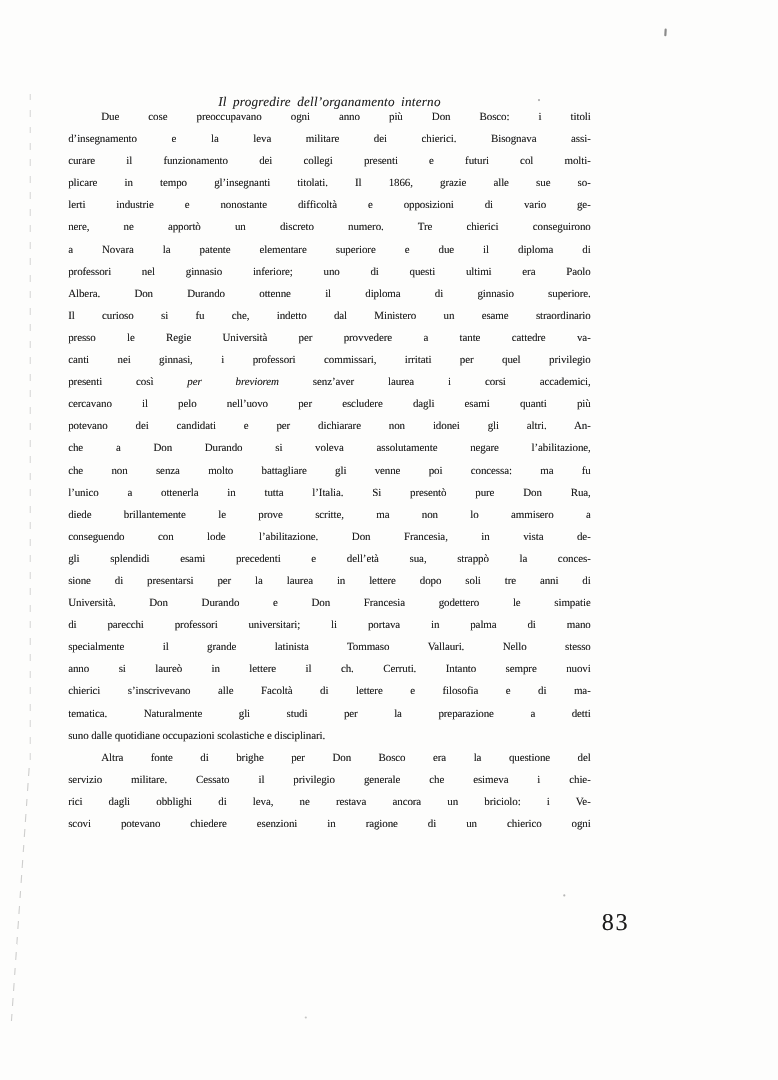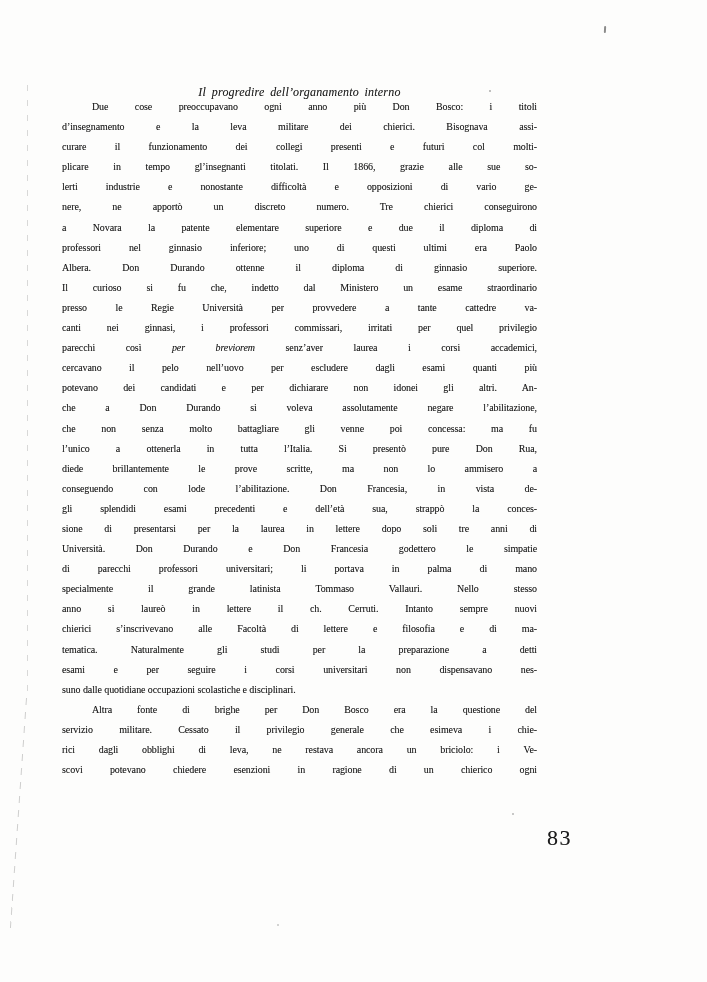--- a/index.html
+++ b/index.html
@@ -90,37 +90,36 @@
       <div class="line">curare il funzionamento dei collegi presenti e futuri col molti-</div>
       <div class="line">plicare in tempo gl’insegnanti titolati. Il 1866, grazie alle sue so-</div>
       <div class="line">lerti industrie e nonostante difficoltà e opposizioni di vario ge-</div>
       <div class="line">nere, ne apportò un discreto numero. Tre chierici conseguirono</div>
       <div class="line">a Novara la patente elementare superiore e due il diploma di</div>
       <div class="line">professori nel ginnasio inferiore; uno di questi ultimi era Paolo</div>
       <div class="line">Albera. Don Durando ottenne il diploma di ginnasio superiore.</div>
       <div class="line">Il curioso si fu che, indetto dal Ministero un esame straordinario</div>
       <div class="line">presso le Regie Università per provvedere a tante cattedre va-</div>
       <div class="line">canti nei ginnasi, i professori commissari, irritati per quel privilegio</div>
-      <div class="line"><span>parecchi così </span><i>per breviorem</i><span> senz’aver laurea i corsi accademici,</span></div>
+      <div class="line"><span>presenti così </span><i>per breviorem</i><span> senz’aver laurea i corsi accademici,</span></div>
       <div class="line">cercavano il pelo nell’uovo per escludere dagli esami quanti più</div>
       <div class="line">potevano dei candidati e per dichiarare non idonei gli altri. An-</div>
       <div class="line">che a Don Durando si voleva assolutamente negare l’abilitazione,</div>
       <div class="line">che non senza molto battagliare gli venne poi concessa: ma fu</div>
       <div class="line">l’unico a ottenerla in tutta l’Italia. Si presentò pure Don Rua,</div>
       <div class="line">diede brillantemente le prove scritte, ma non lo ammisero a</div>
       <div class="line">conseguendo con lode l’abilitazione. Don Francesia, in vista de-</div>
       <div class="line">gli splendidi esami precedenti e dell’età sua, strappò la conces-</div>
       <div class="line">sione di presentarsi per la laurea in lettere dopo soli tre anni di</div>
       <div class="line">Università. Don Durando e Don Francesia godettero le simpatie</div>
       <div class="line">di parecchi professori universitari; li portava in palma di mano</div>
       <div class="line">specialmente il grande latinista Tommaso Vallauri. Nello stesso</div>
       <div class="line">anno si laureò in lettere il ch. Cerruti. Intanto sempre nuovi</div>
       <div class="line">chierici s’inscrivevano alle Facoltà di lettere e filosofia e di ma-</div>
       <div class="line">tematica. Naturalmente gli studi per la preparazione a detti</div>
-      <div class="line">esami e per seguire i corsi universitari non dispensavano nes-</div>
       <div class="line flush">suno dalle quotidiane occupazioni scolastiche e disciplinari.</div>
       <div class="line indent">Altra fonte di brighe per Don Bosco era la questione del</div>
       <div class="line">servizio militare. Cessato il privilegio generale che esimeva i chie-</div>
       <div class="line">rici dagli obblighi di leva, ne restava ancora un briciolo: i Ve-</div>
       <div class="line">scovi potevano chiedere esenzioni in ragione di un chierico ogni</div>
     </div>
 
   <div class="folio">83</div>
 
 </div>

